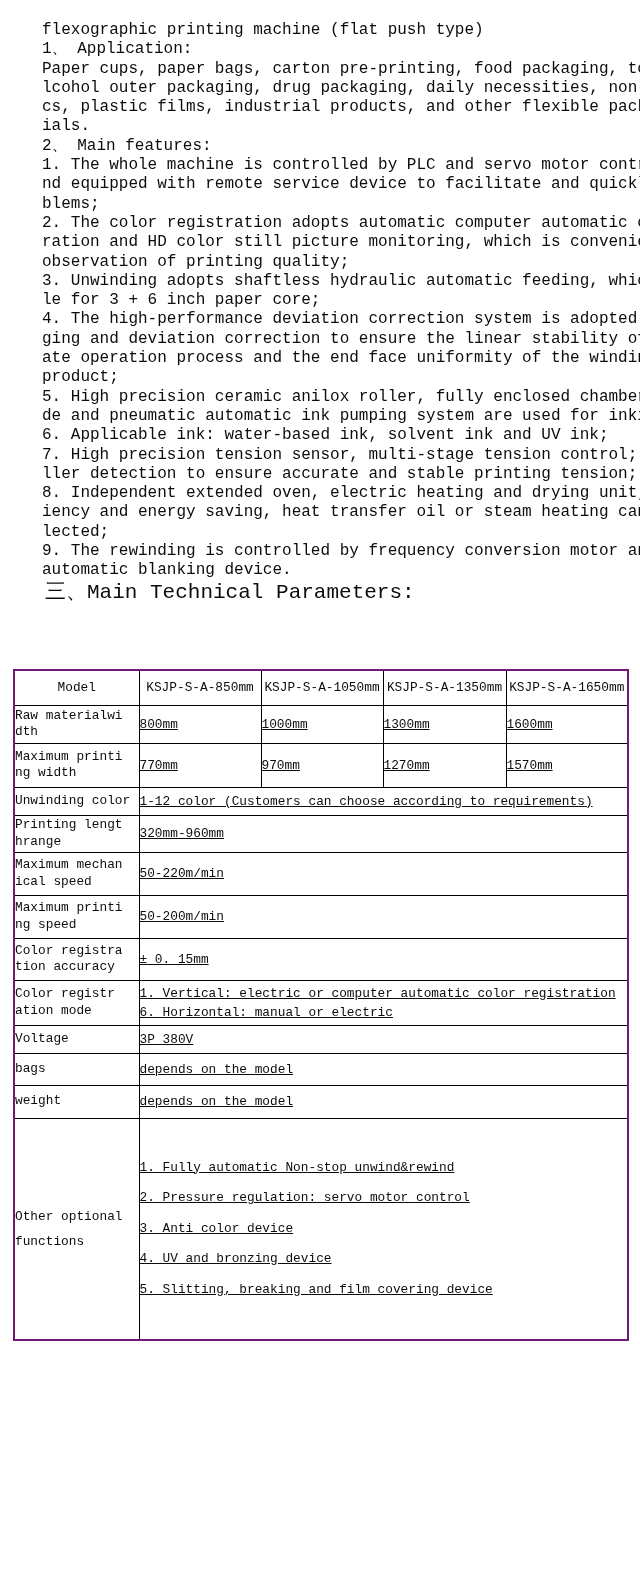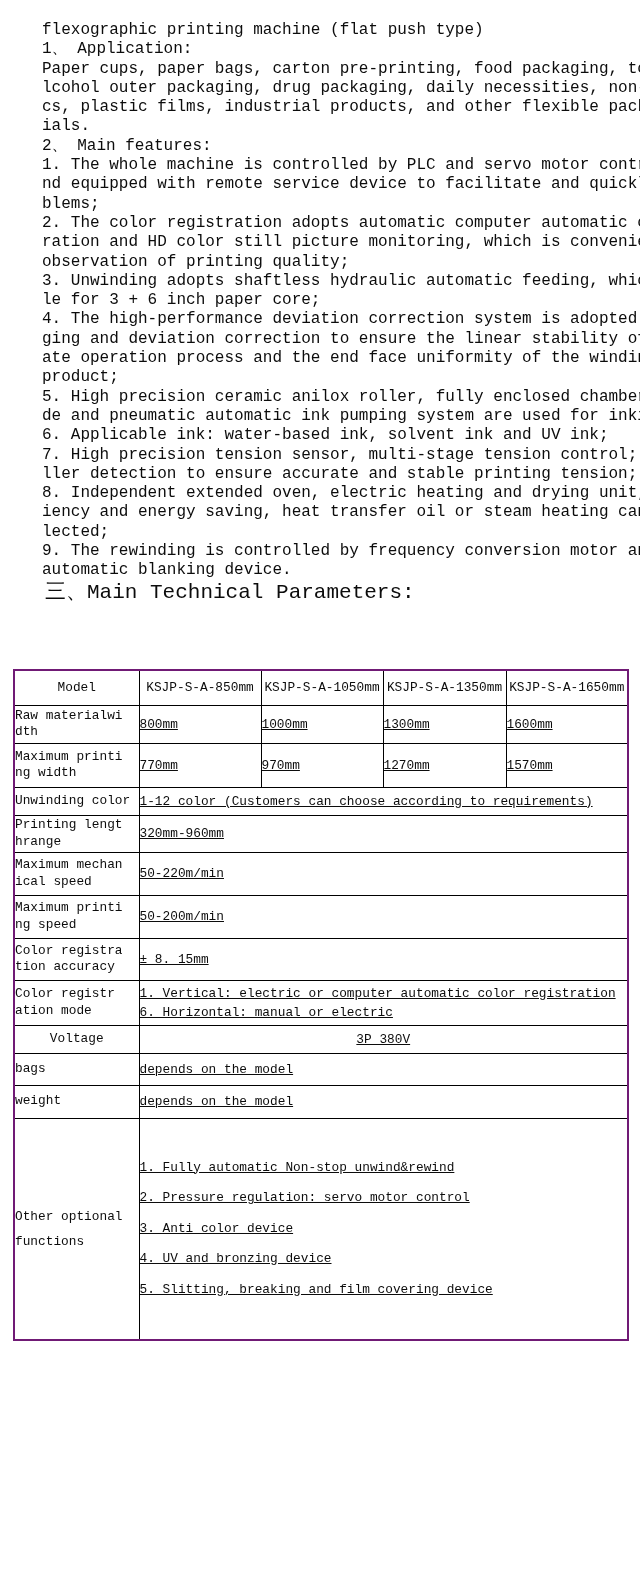--- a/index.html
+++ b/index.html
@@ -62,21 +62,21 @@
   tr.r1  { height: 35px; }
   tr.r2  { height: 38px; }
   tr.r3  { height: 44px; }
   tr.r4  { height: 28px; }
   tr.r5  { height: 37px; }
   tr.r6  { height: 40px; }
   tr.r7  { height: 43px; }
   tr.r8  { height: 43px; }
   tr.r9  { height: 42px; }
   tr.r10 { height: 45px; }
-  tr.r11 { height: 28px; text-align: center; }
+  tr.r11 { height: 28px; }
   tr.r12 { height: 32px; }
   tr.r13 { height: 33px; }
   tr.r14 { height: 222px; }
 
   tr.r14 td.lbl { line-height: 25px; }
   tr.r14 td.val { line-height: 30.5px; }
 </style>
 </head>
 <body>
 
@@ -164,21 +164,21 @@
         <td class="val" colspan="4">50-220m/min</td>
       </tr>
       <tr class="r8">
         <td class="lbl">Maximum printi
 ng speed</td>
         <td class="val" colspan="4">50-200m/min</td>
       </tr>
       <tr class="r9">
         <td class="lbl">Color registra
 tion accuracy</td>
-        <td class="val" colspan="4">± 8. 15mm</td>
+        <td class="val" colspan="4">± 0. 15mm</td>
       </tr>
       <tr class="r10">
         <td class="lbl">Color registr
 ation mode</td>
         <td class="val" colspan="4">1. Vertical: electric or computer automatic color registration
 6. Horizontal: manual or electric</td>
       </tr>
       <tr class="r11">
         <td class="lbl">Voltage</td>
         <td class="val" colspan="4">3P 380V</td>

